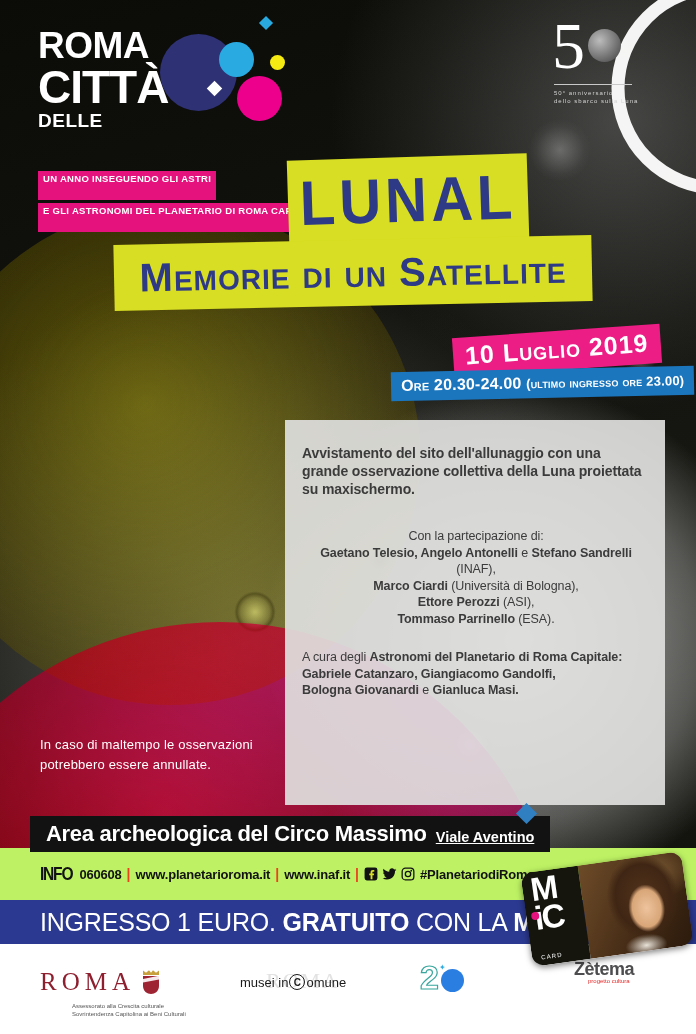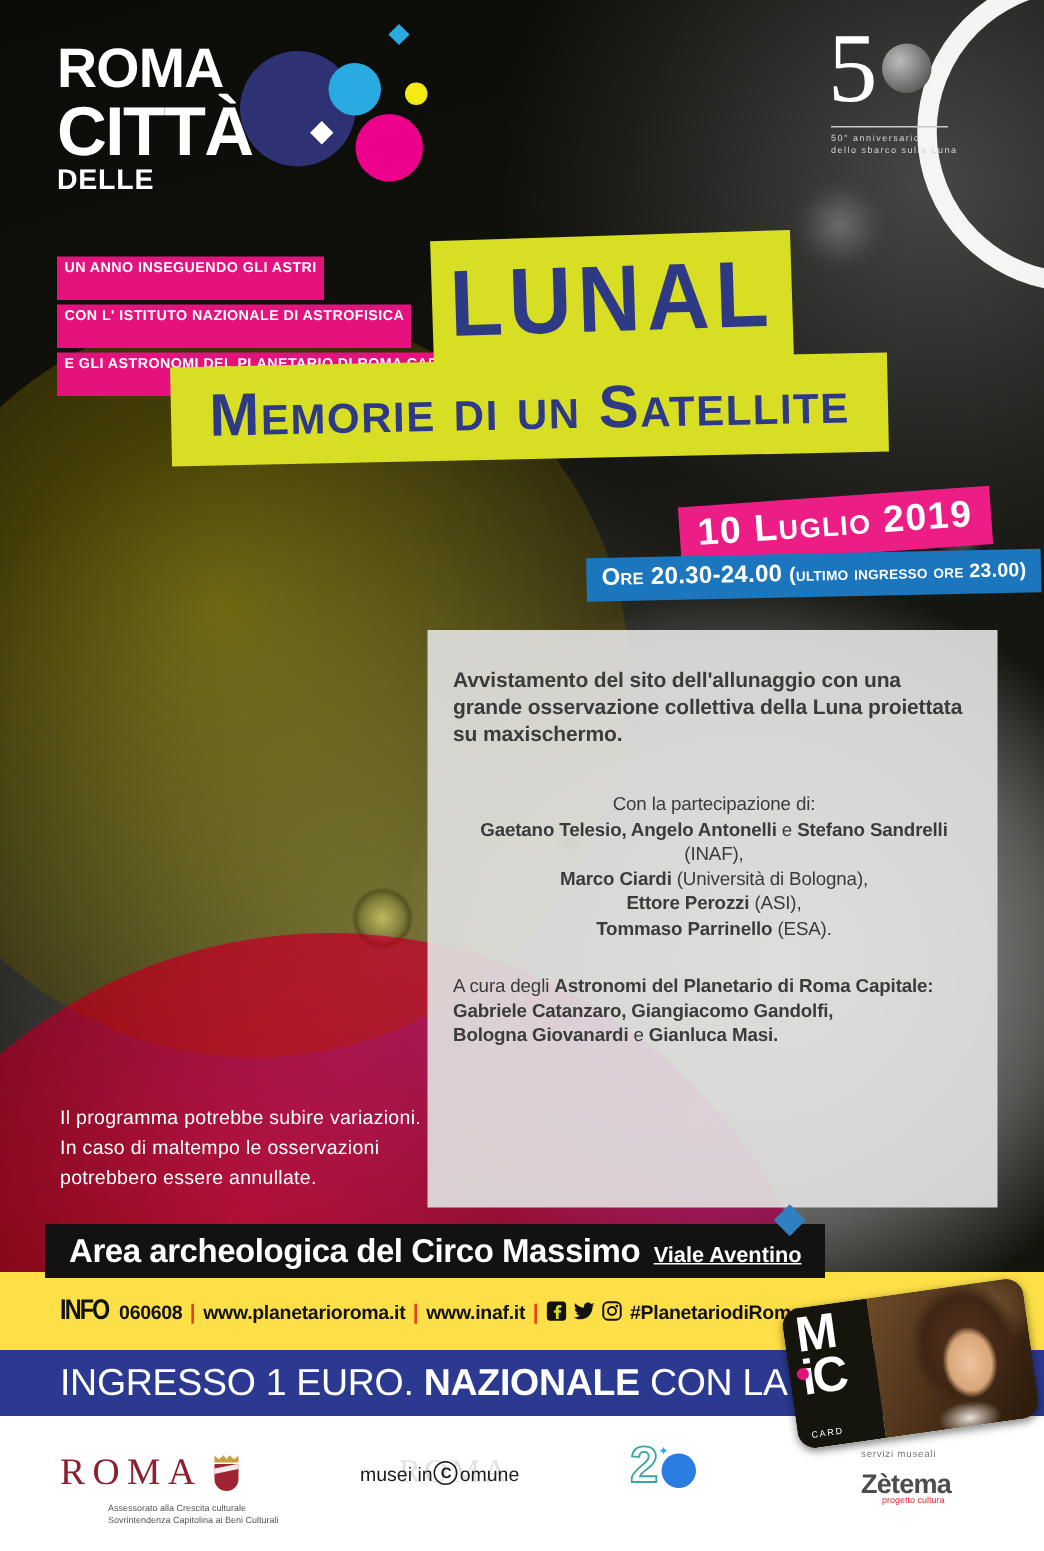--- a/index.html
+++ b/index.html
@@ -88,21 +88,21 @@
   .disclaimer { position:absolute; left:40px; top:735px; z-index:3; color:#fff; font-size:13px; line-height:20px; letter-spacing:.2px; }
 
   
   .venue-bar { position:absolute; left:30px; top:816px; height:36px; background:#121212; z-index:4;
     display:flex; align-items:center; padding:0 16px; white-space:nowrap; }
   .venue-name { color:#fff; font-weight:bold; font-size:22px; letter-spacing:-0.3px; }
   .venue-addr { color:#fff; font-weight:bold; font-size:14.5px; margin-left:9px; margin-top:5px;text-decoration:underline; }
   .venue-diamond { position:absolute; left:519px; top:806px; width:15px; height:15px; background:#2f7fc1;
     transform:rotate(45deg); z-index:4; }
 
-  .info-bar { position:absolute; left:0; top:848px; width:696px; height:52px; background:#fde047; z-index:3;
+  .info-bar { position:absolute; left:0; top:848px; width:696px; height:52px; background:#bef264; z-index:3;
     display:flex; align-items:center; padding-left:40px; color:#121212; white-space:nowrap; }
   .info-logo { font-weight:bold; font-size:19px; letter-spacing:-1.5px; transform:scaleX(.82); transform-origin:left center; }
   .info-item { font-weight:bold; font-size:13px; letter-spacing:-0.2px; }
   .info-sep { color:#e8431c; font-weight:bold; font-size:14px; margin:0 5px; }
   .info-phone { margin-left:0px; }
   .soc { display:inline-flex; align-items:center; gap:4px; margin-right:5px; }
   .soc svg { display:block; }
 
   .admission-bar { position:absolute; left:0; top:900px; width:696px; height:44px; background:#2b3990; z-index:3;
     display:flex; align-items:center; padding-left:40px; color:#fff; }
@@ -139,21 +139,21 @@
   .musei-circle { width:16px; height:16px; border:1.4px solid #1a1a1a; border-radius:50%;
     display:flex; align-items:center; justify-content:center; font-size:10px; font-weight:bold; margin:0 1px; }
   .inaf-logo { position:absolute; left:420px; top:18px; display:flex; }
   .inaf-2 { font-size:34px; font-weight:bold; color:transparent; -webkit-text-stroke:1.2px #3aa79f; line-height:.9; }
   .inaf-0 { width:23px; height:23px; border-radius:50%; background:#2a7de1; margin:7px 0 0 2px; position:relative; }
   .inaf-star { position:absolute; left:-2px; top:-6px; color:#29abe2; font-size:8px; }
   .inaf-right { margin-left:8px; padding-top:2px; }
   .inaf-name { font-size:9px; font-weight:bold; color:#333; letter-spacing:2px; }
   .inaf-sub1 { font-size:5.5px; line-height:7px; color:#555; width:80px; margin-top:2px; }
   .inaf-sub2 { font-size:5.5px; line-height:7px; color:#3aa79f; width:80px; margin-top:1px; }
-  .zetema-logo { position:absolute; left:574px; top:22px; }
+  .zetema-logo { position:absolute; left:574px; top:2px; }
   .zetema-label { font-size:6.5px; color:#777; letter-spacing:.5px; margin-bottom:6px; }
   .zetema-name { font-size:18px; font-weight:bold; color:#4d4d4f; letter-spacing:-0.5px; }
   .zetema-sub { font-size:6px; color:#e02a28; margin-left:14px; margin-top:-2px; }
 </style>
 </head>
 <body>
 
 <div class="poster">
 
   <div class="bg-moon"></div>
@@ -172,21 +172,20 @@
     <div class="dot dot-navy"></div>
     <div class="dot dot-cyan"></div>
     <div class="dot dot-pink"></div>
     <div class="dot dot-yellow"></div>
     <div class="dia dia-white"></div>
     <div class="dia dia-cyan"></div>
   </div>
 
   <div class="claims">
     <div class="claim">UN ANNO INSEGUENDO GLI ASTRI</div>
-    <div class="claim">CON L' ISTITUTO NAZIONALE DI ASTROFISICA</div>
     <div class="claim">E GLI ASTRONOMI DEL PLANETARIO DI ROMA CAPITALE</div>
   </div>
 
   <div class="anniv">
     <div class="anniv-row">
       <span class="anniv-5">5</span>
       <span class="anniv-moon"></span>
     </div>
     <div class="anniv-line"></div>
     <div class="anniv-cap">50° anniversario</div>
@@ -218,21 +217,20 @@
       <p><span class="seg-b">Tommaso Parrinello</span><span> (ESA).</span></p>
     </div>
     <div class="sec block-curators">
       <p><span>A cura degli </span><span class="seg-b">Astronomi del Planetario di Roma Capitale:</span></p>
       <p><span class="seg-b">Gabriele Catanzaro, Giangiacomo Gandolfi,</span></p>
       <p><span class="seg-b">Bologna Giovanardi</span><span> e </span><span class="seg-b">Gianluca Masi.</span></p>
     </div>
   </div>
 
   <div class="disclaimer">
-    <div>Il programma potrebbe subire variazioni.</div>
     <div>In caso di maltempo le osservazioni</div>
     <div>potrebbero essere annullate.</div>
   </div>
 
   <div class="venue-bar">
     <span class="venue-name">Area archeologica del Circo Massimo</span>
     <span class="venue-addr">Viale Aventino</span>
   </div>
   <div class="venue-diamond"></div>
 
@@ -255,21 +253,21 @@
       <svg width="14" height="14" viewBox="0 0 24 24">
         <rect x="2" y="2" width="20" height="20" rx="5.5" fill="none" stroke="#121212" stroke-width="2.2"></rect>
         <circle cx="12" cy="12" r="4.6" fill="none" stroke="#121212" stroke-width="2.2"></circle>
         <circle cx="17.6" cy="6.4" r="1.5" fill="#121212"></circle>
       </svg>
     </span>
     <span class="info-item">#PlanetariodiRoma</span>
   </div>
 
   <div class="admission-bar">
-    <span class="admission-text"><span>INGRESSO 1 EURO. </span><span class="seg-b">NAZIONALE</span><span> CON LA </span><span class="seg-b">MIC</span></span>
+    <span class="admission-text"><span>INGRESSO 1 EURO. </span><span class="seg-b">GRATUITO</span><span> CON LA </span><span class="seg-b">MIC</span></span>
   </div>
 
   <div class="mic-card">
     <div class="mic-left">
       <div class="mic-m">M</div>
       <div class="mic-ic">iC</div>
       <div class="mic-dot"></div>
       <div class="mic-card-label">CARD</div>
     </div>
     <div class="mic-art"></div>

